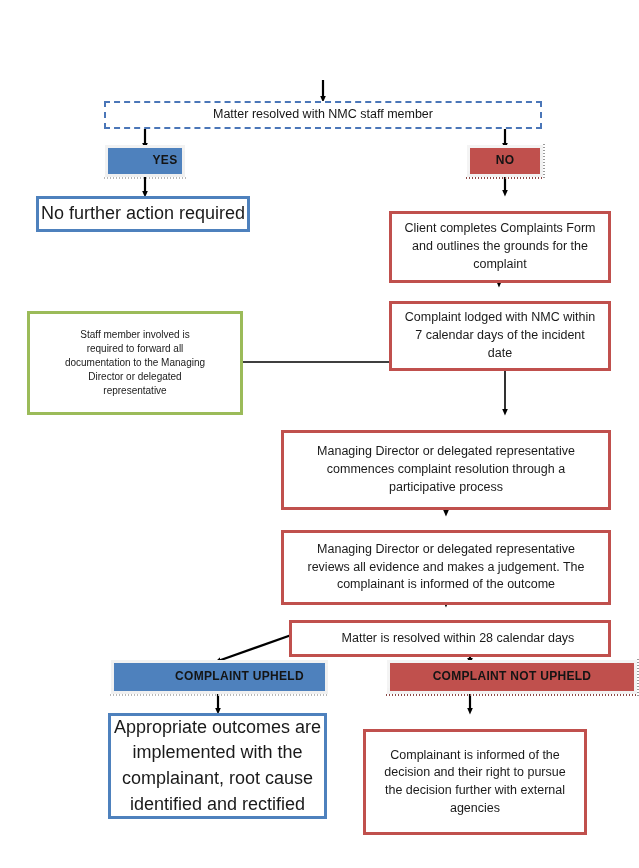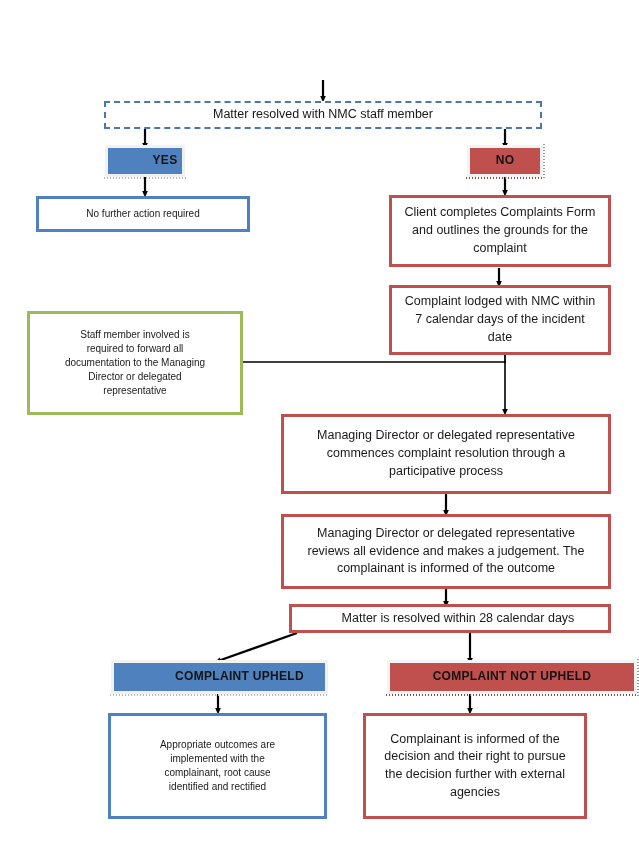--- a/index.html
+++ b/index.html
@@ -38,27 +38,28 @@
   
   .dashed-blue {
     border: 2px dashed #4A76B8;
     font-size: 12.5px;
     color: #161616;
   }
 
   
   .outline-blue {
     border: 3px solid #4E81BD;
-    font-size: 10px;
+    font-size: 18px;
   }
 
   
   .outline-red {
     border: 3px solid #C0504D;
     font-size: 12.5px;
+    margin-top: 16px;
   }
 
   
   .outline-green {
     border: 3px solid #9BBB59;
     font-size: 10px;
   }
 
   
   .fill-blue {
@@ -186,21 +187,21 @@
 representative</div>
 
   <div class="node outline-red" style="left:281px; top:414px; width:330px; height:80px;">Managing Director or delegated representative
 commences complaint resolution through a
 participative process</div>
 
   <div class="node outline-red" style="left:281px; top:514px; width:330px; height:75px;">Managing Director or delegated representative
 reviews all evidence and makes a judgement.  The
 complainant is informed of the outcome</div>
 
-  <div class="node outline-red" style="left:289px; top:604px; width:322px; height:29px;padding-left:16px;">Matter is resolved within 28 calendar days</div>
+  <div class="node outline-red" style="left:289px; top:604px; width:322px; height:37px;padding-left:16px;">Matter is resolved within 28 calendar days</div>
 
   <div class="chip-wrap" style="left:114px; top:663px; width:211px; height:28px;">
     <div class="node fill-blue">COMPLAINT UPHELD</div>
     <div class="chip-underline"></div>
   </div>
 
   <div class="chip-wrap" style="left:390px; top:663px; width:244px; height:28px;">
     <div class="node fill-red">COMPLAINT NOT UPHELD</div>
     <div class="chip-underline red"></div>
     <div class="chip-sidedot"></div>

